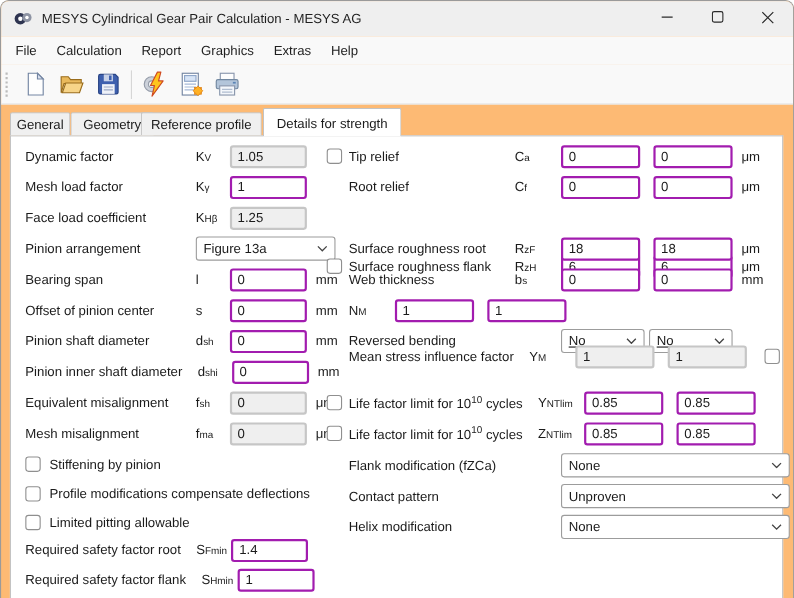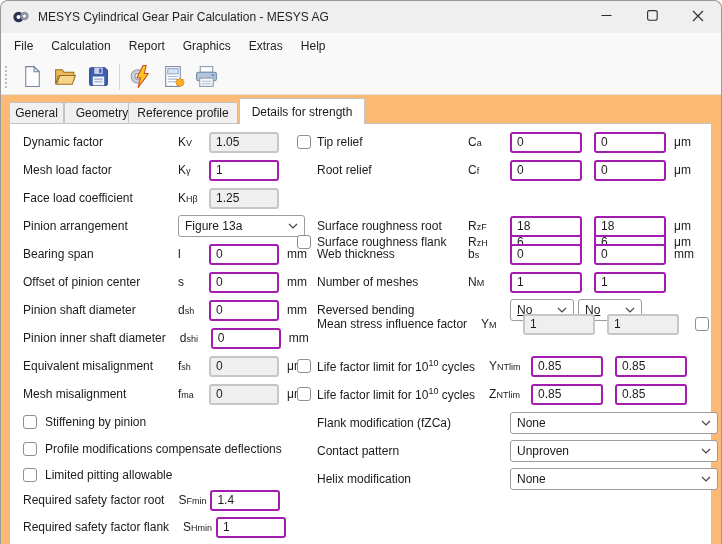--- a/index.html
+++ b/index.html
@@ -41,21 +41,21 @@
   .symspacer{min-width:42px;flex-shrink:0;display:inline-block;}
   sub{font-size:9px;line-height:1;}
   sup{font-size:9px;line-height:1;}
   .unit{margin-left:8px;}
   .ml-auto{margin-left:auto;}
   .checkbox{width:14px;height:14px;border:1px solid #8f8f8f;border-radius:3px;background:#fff;box-sizing:border-box;flex-shrink:0;display:inline-block;}
   input.field{height:21px;border:2px solid #a21caf;border-radius:3px;background:#fff;padding:0 5px;font:12px "Liberation Sans","DejaVu Sans",sans-serif;color:#1b1b1b;box-sizing:border-box;flex-shrink:0;outline:none;}
   input.field.disabled{background:#efefef;border-color:#c6c6c6;}
   .w70{width:70px;} .w72{width:72px;} .mr12{margin-right:12px;} .mr4{margin-right:4px;}
   .select{height:22px;border:1px solid #9c9c9c;border-radius:3px;background:#fff;padding:0 6px;display:flex;align-items:center;justify-content:space-between;box-sizing:border-box;flex-shrink:0;}
-  .sel-127{width:127px;} .w80{width:64px;text-decoration:underline;} .w208{width:208px;}
+  .sel-127{width:127px;} .w80{width:76px;text-decoration:underline;} .w208{width:208px;}
   .chev{display:inline-flex;margin-left:6px;}
 </style>
 </head>
 <body>
 
 <div class="window">
   <div class="titlebar">
     <span class="app-icon">
       <svg width="18" height="18" viewBox="0 0 18 18">
           <circle cx="6.5" cy="9" r="5.2" fill="#2e3450"></circle>
@@ -338,21 +338,20 @@
         <span class="sym sym-right">
           <span>b</span>
           <sub>s</sub>
         </span>
         <input class="field w72 mr12" type="text" value="0" style="">
         <input class="field w72" type="text" value="0" style="">
         <span class="unit">mm</span>
       </div>
       <div class="row right-row" style="top: 270px;">
         <span class="cbslot"></span>
-        <span class="lbl lbl-right">Number of meshes</span>
         <span class="sym sym-right">
           <span>N</span>
           <sub>M</sub>
         </span>
         <input class="field w72 mr12" type="text" value="1" style="">
         <input class="field w72" type="text" value="1" style="">
       </div>
       <div class="row right-row" style="top: 298px;">
         <span class="cbslot"></span>
         <span class="lbl lbl-right">Reversed bending</span>

